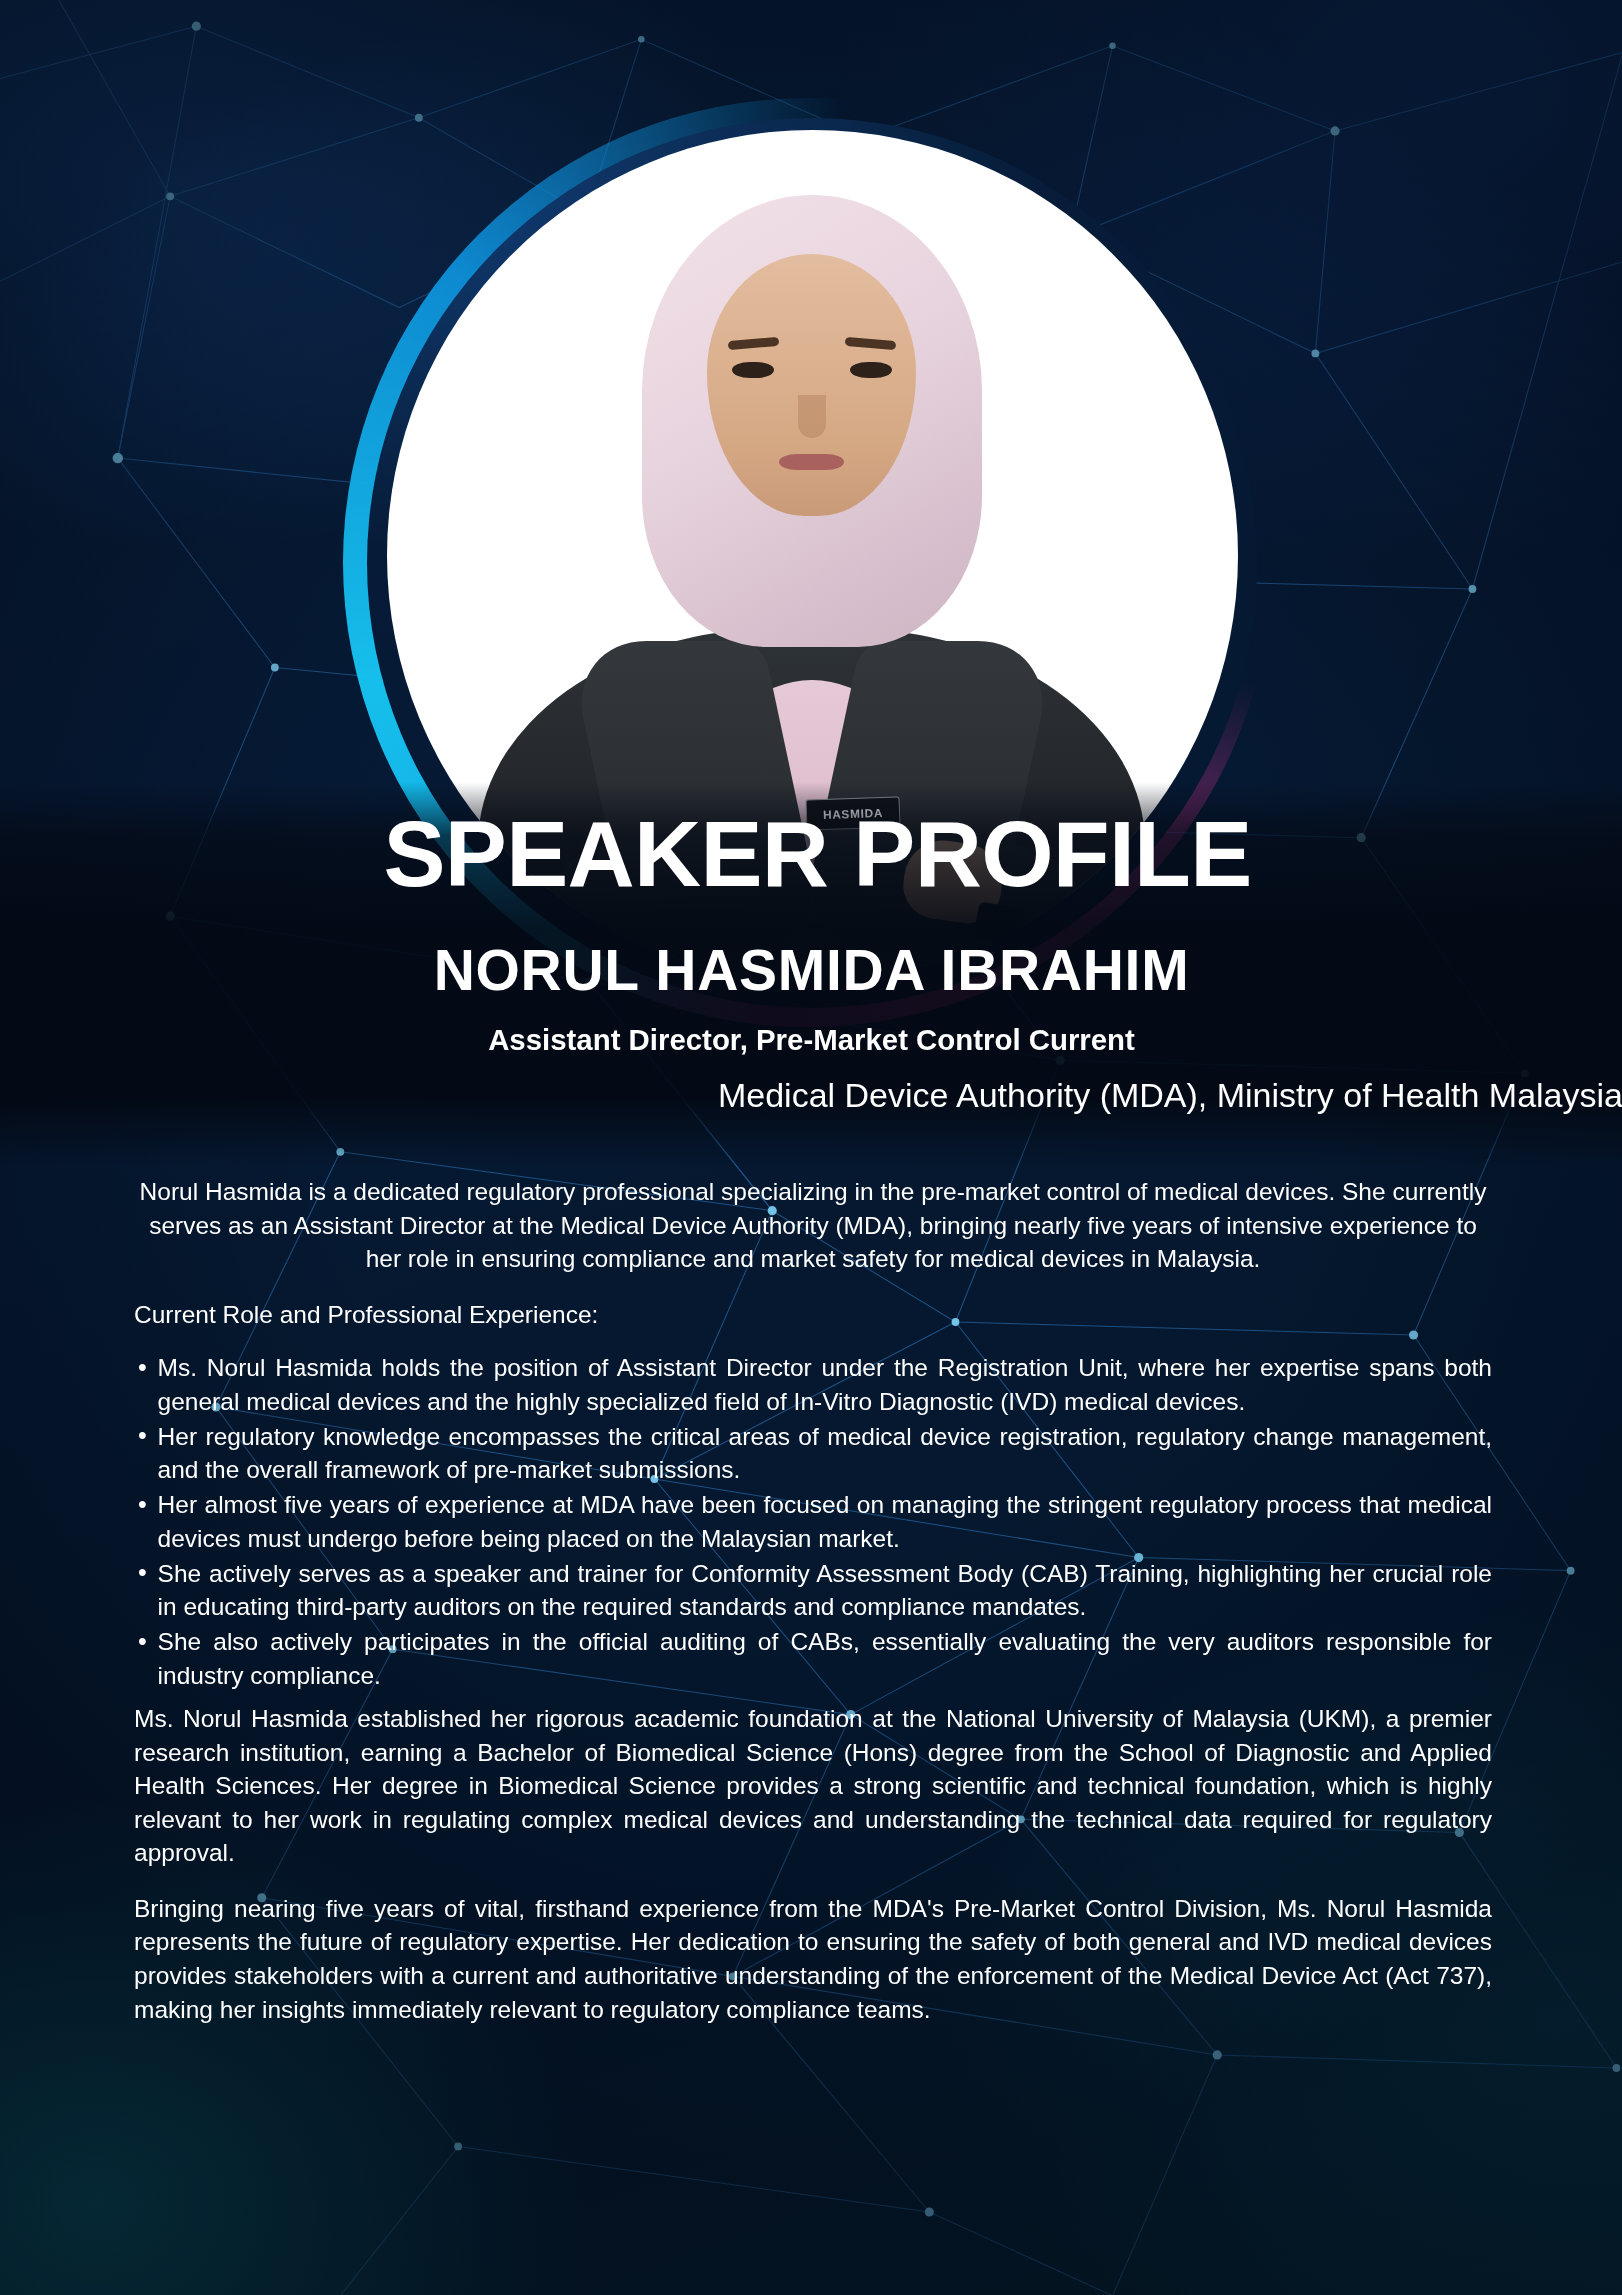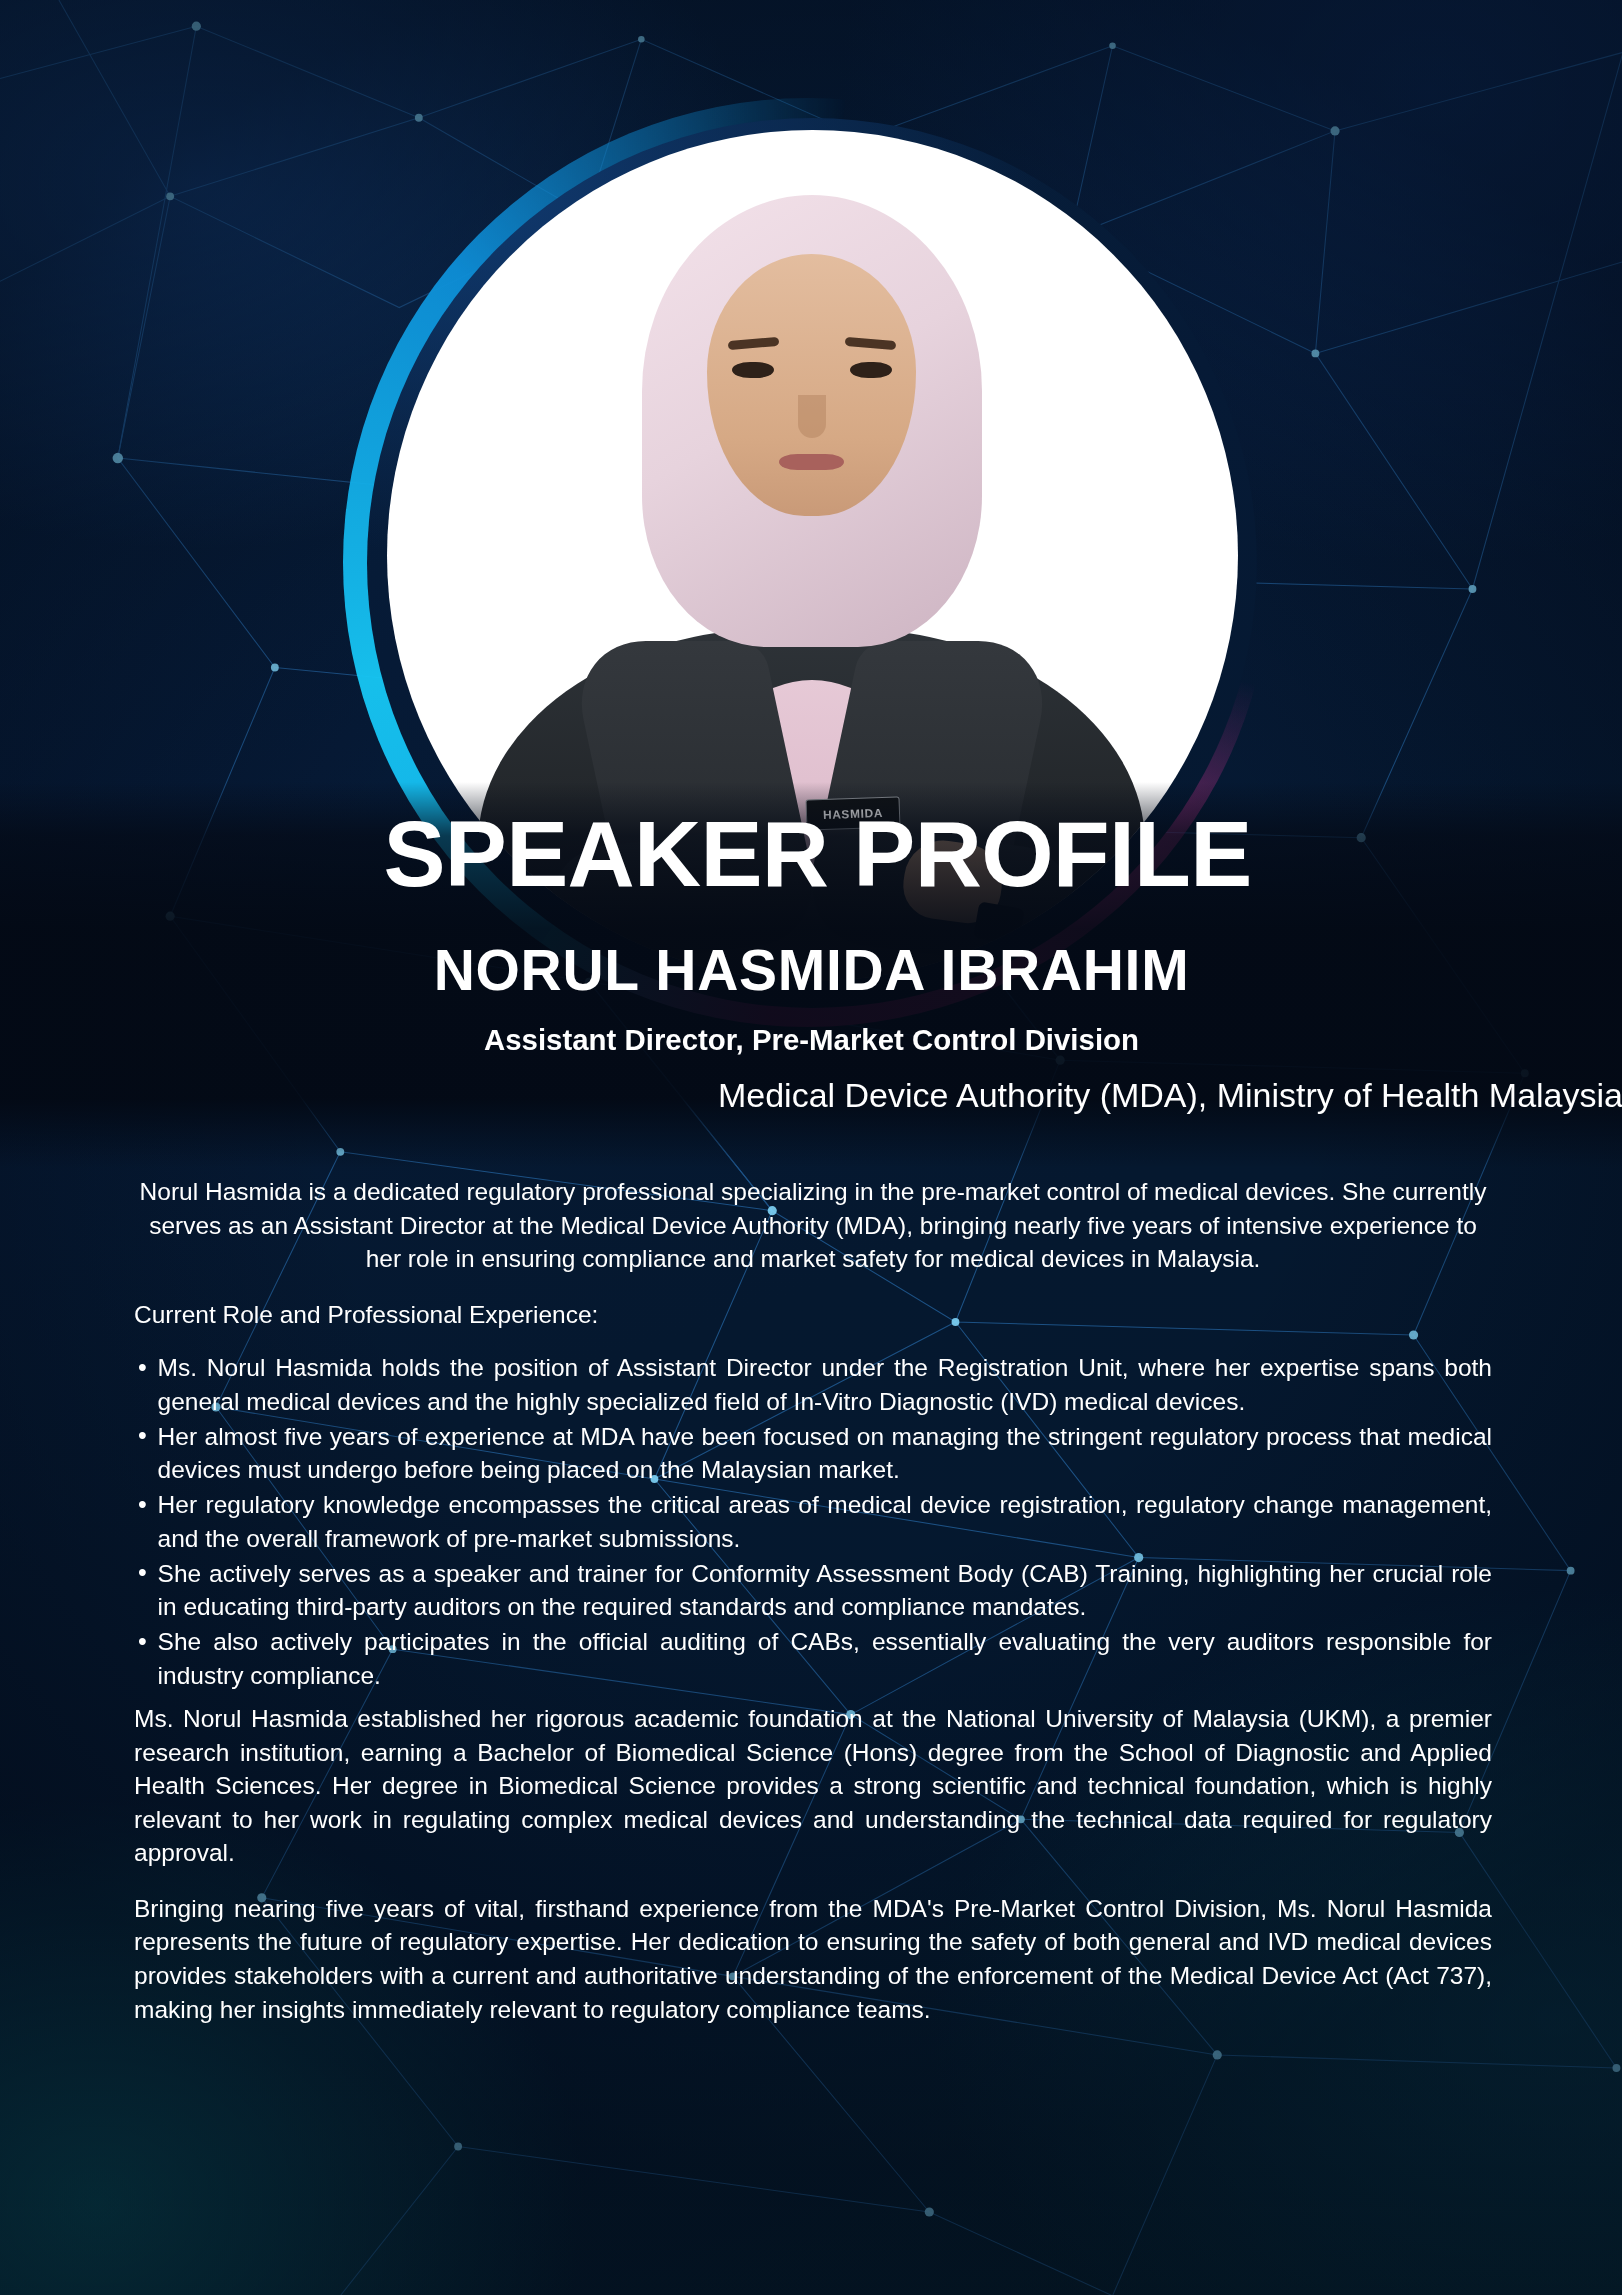--- a/index.html
+++ b/index.html
@@ -420,31 +420,31 @@
       <div class="p-eye-r"></div>
       <div class="p-nose"></div>
       <div class="p-mouth"></div>
       <div class="p-badge">HASMIDA</div>
     </div>
   </div>
 
   <div class="title-band"></div>
   <div class="speaker-profile">SPEAKER PROFILE</div>
   <div class="speaker-name">NORUL HASMIDA IBRAHIM</div>
-  <div class="speaker-role">Assistant Director, Pre-Market Control Division</div>
+  <div class="speaker-role">Assistant Director, Pre-Market Control Current</div>
   <div class="speaker-org">Medical Device Authority (MDA), Ministry of Health Malaysia</div>
 
   <div class="body-copy">
     <p class="para lead">Norul Hasmida is a dedicated regulatory professional specializing in the pre-market control of medical devices. She currently serves as an Assistant Director at the Medical Device Authority (MDA), bringing nearly five years of intensive experience to her role in ensuring compliance and market safety for medical devices in Malaysia.</p>
 
     <p class="section-label">Current Role and Professional Experience:</p>
     <ul class="bullets">
       <li>Ms. Norul Hasmida holds the position of Assistant Director under the Registration Unit, where her expertise spans both general medical devices and the highly specialized field of In-Vitro Diagnostic (IVD) medical devices.</li>
+      <li>Her regulatory knowledge encompasses the critical areas of medical device registration, regulatory change management, and the overall framework of pre-market submissions.</li>
       <li>Her almost five years of experience at MDA have been focused on managing the stringent regulatory process that medical devices must undergo before being placed on the Malaysian market.</li>
-      <li>Her regulatory knowledge encompasses the critical areas of medical device registration, regulatory change management, and the overall framework of pre-market submissions.</li>
       <li>She actively serves as a speaker and trainer for Conformity Assessment Body (CAB) Training, highlighting her crucial role in educating third-party auditors on the required standards and compliance mandates.</li>
       <li>She also actively participates in the official auditing of CABs, essentially evaluating the very auditors responsible for industry compliance.</li>
     </ul>
 
     <p class="para">Ms. Norul Hasmida established her rigorous academic foundation at the National University of Malaysia (UKM), a premier research institution, earning a Bachelor of Biomedical Science (Hons) degree from the School of Diagnostic and Applied Health Sciences. Her degree in Biomedical Science provides a strong scientific and technical foundation, which is highly relevant to her work in regulating complex medical devices and understanding the technical data required for regulatory approval.</p>
     <p class="para">Bringing nearing five years of vital, firsthand experience from the MDA's Pre-Market Control Division, Ms. Norul Hasmida represents the future of regulatory expertise. Her dedication to ensuring the safety of both general and IVD medical devices provides stakeholders with a current and authoritative understanding of the enforcement of the Medical Device Act (Act 737), making her insights immediately relevant to regulatory compliance teams.</p>
   </div>
 
 </div>
 

